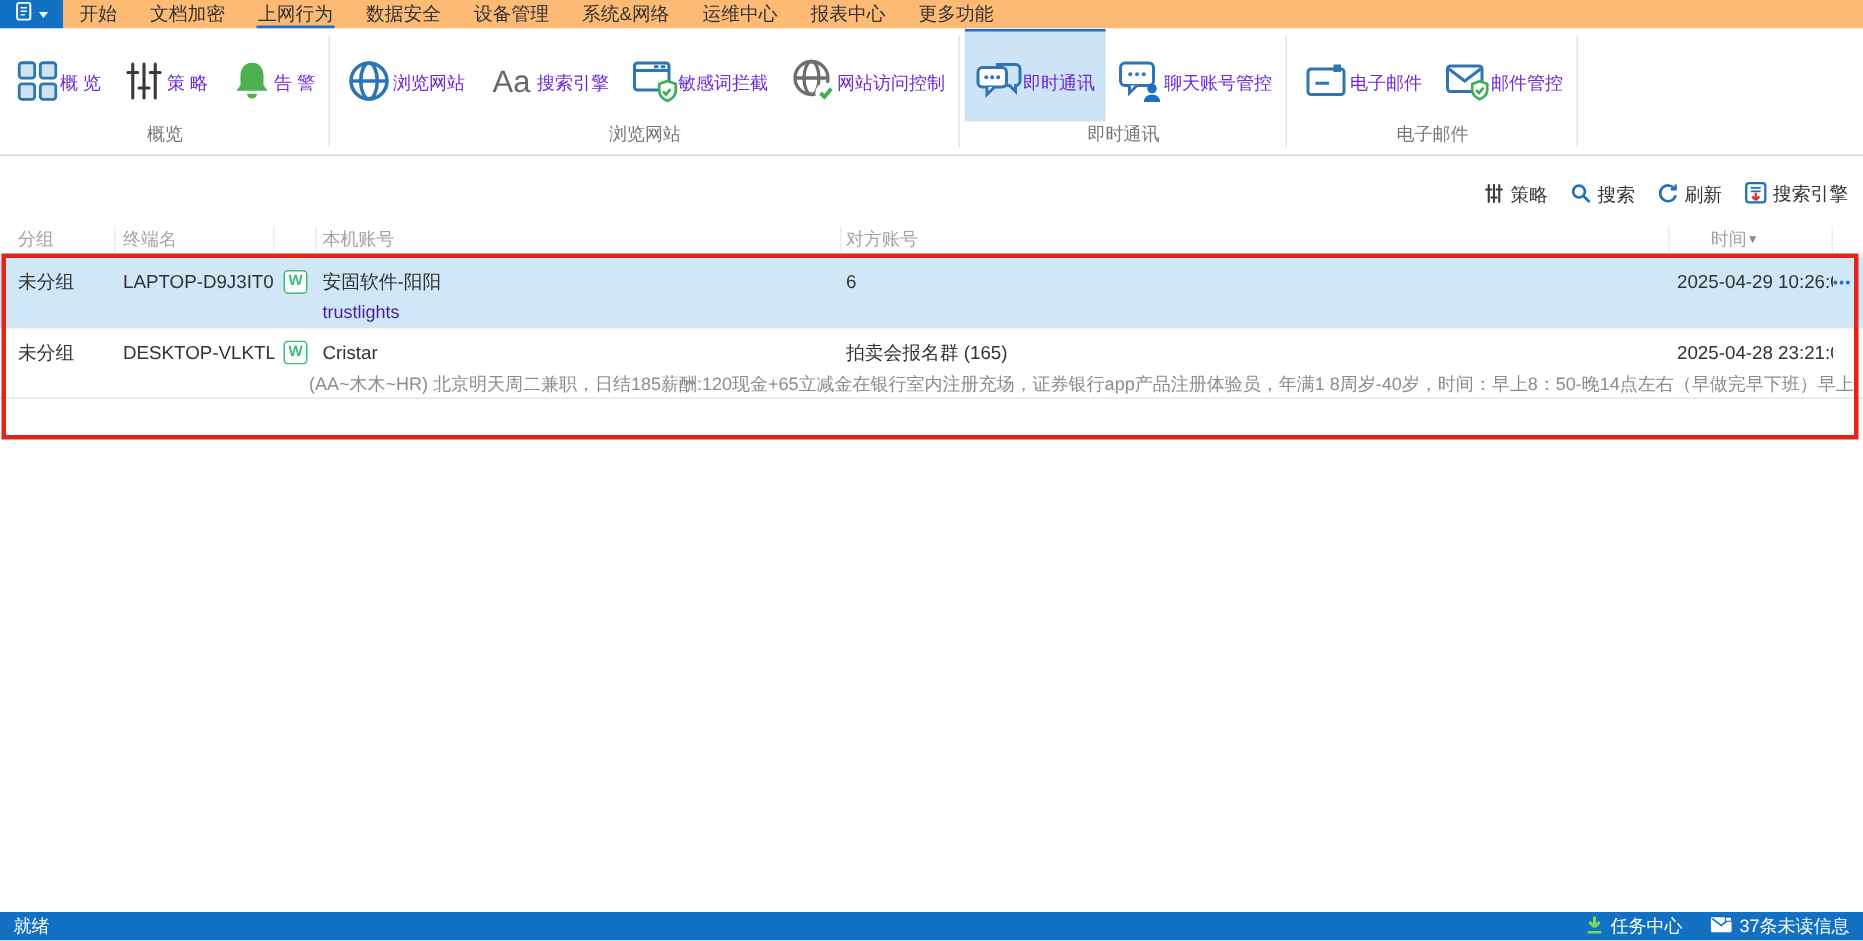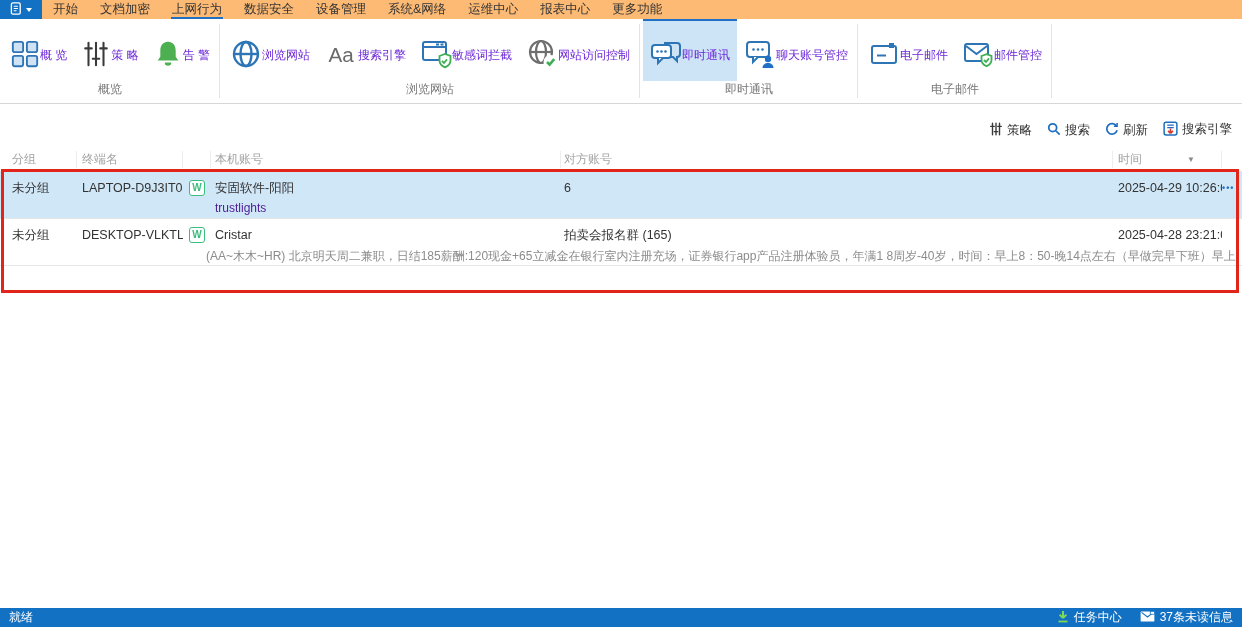--- a/index.html
+++ b/index.html
@@ -30,21 +30,21 @@
   .tbtn { display:flex; align-items:flex-start; gap:4px; font-size:12.5px; color:#333; cursor:pointer; }
 
   
   .thead { position:absolute; top:147px; left:0; width:100%; height:25px; display:flex; align-items:center; color:#a3a3a3; font-size:12px; border-bottom:1px solid #e2e2e2; }
   .th { height:17px; display:flex; align-items:center; border-right:1px solid #ededed; }
   .c1 { width:77px;  padding-left:12px; }
   .c2 { width:106px; padding-left:5px; }
   .c3 { width:28px;  justify-content:center; }
   .c4 { width:350px; padding-left:4px; }
   .c5 { width:552px; padding-left:3px; }
-  .c6 { width:109px; padding-left:5px; justify-content:space-between; padding-right:26px; }
+  .c6 { width:109px; padding-left:5px; justify-content:center; padding-right:26px; }
   .c7 { width:20px; border-right:none; }
   .sort { font-size:8px; color:#8a8a8a; }
 
   .trow { position:absolute; left:0; width:100%; height:47px; border-bottom:1px solid #e6e6e6; background:#fff; }
   .trow.selected { background:#d0e7f8; }
   .trow .line1 { display:flex; align-items:center; height:26px; margin-top:3px; font-size:12.5px; color:#333; }
   .trow .cell { overflow:hidden; white-space:nowrap; }
   .wbadge { width:16px; height:16px; border:1.5px solid #3cbd7d; border-radius:3px; color:#3cbd7d; font-weight:bold; font-size:10px; line-height:13px; text-align:center; background:#fff; }
   .more { color:#1e6fc0; font-size:9px; letter-spacing:1px; font-weight:bold; cursor:pointer; }
   .line2 { padding-left:215px; font-size:12px; color:#4c1d95; white-space:nowrap; overflow:hidden; width:1238px; }

